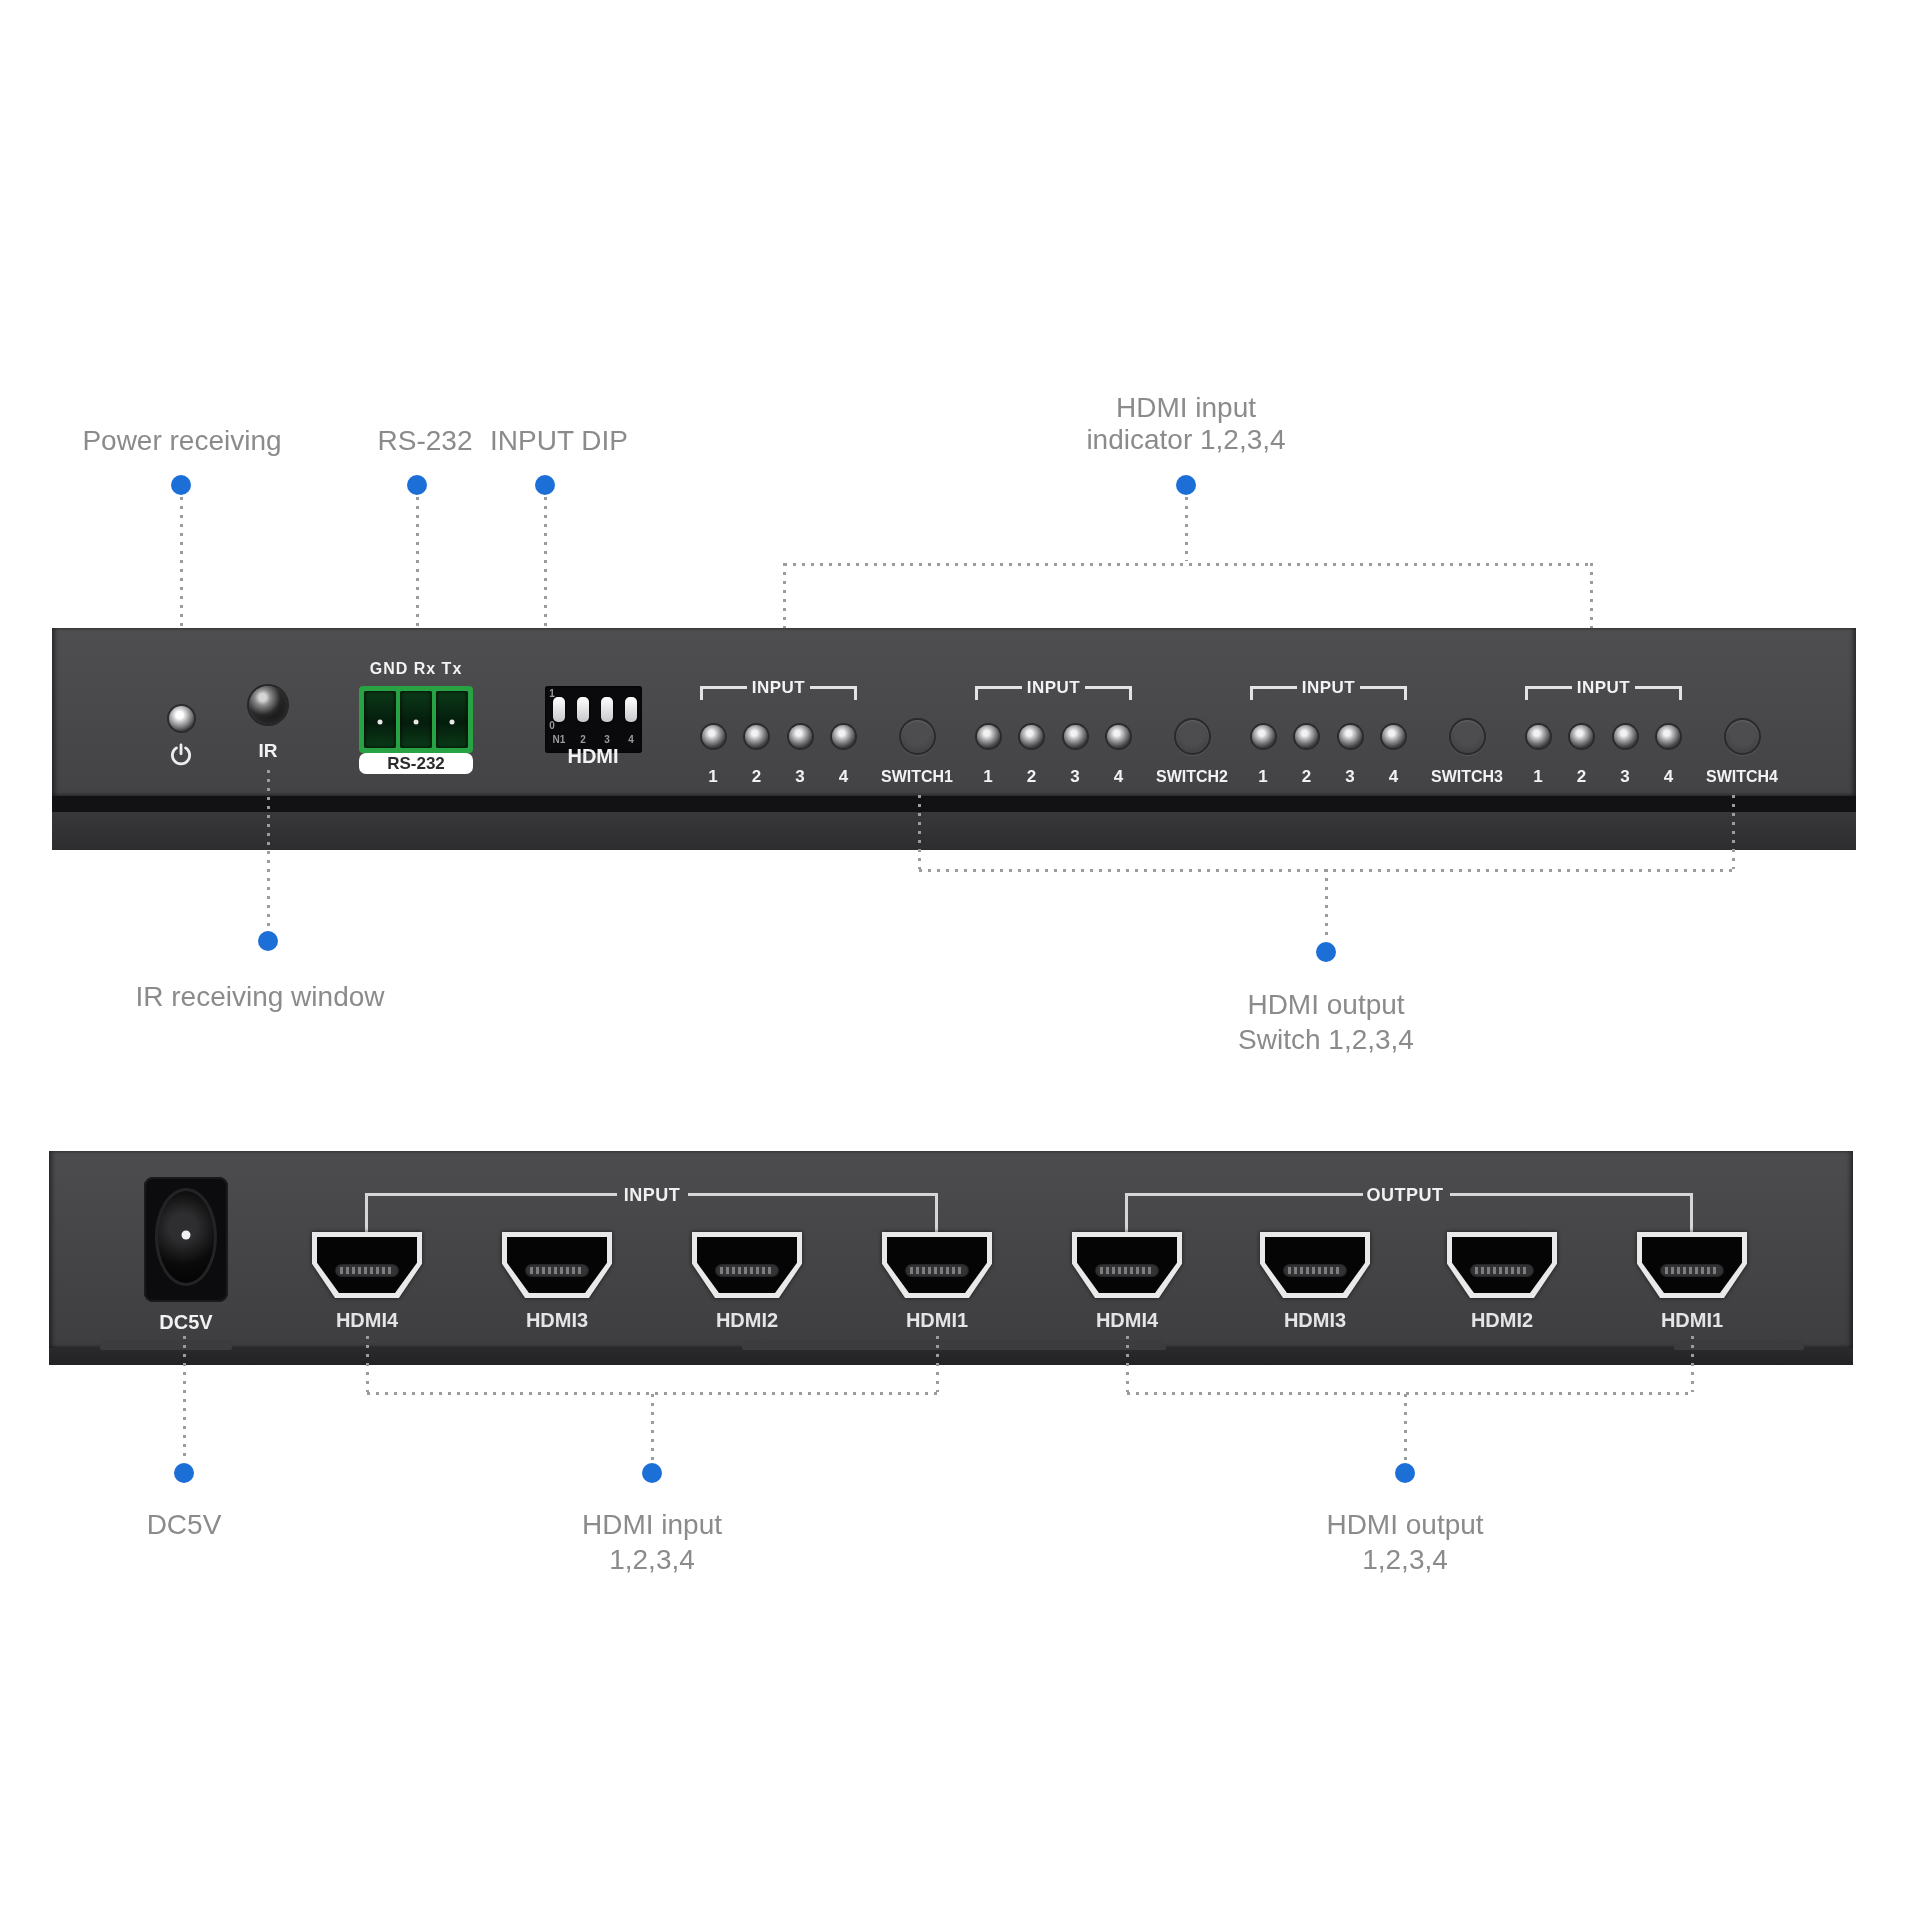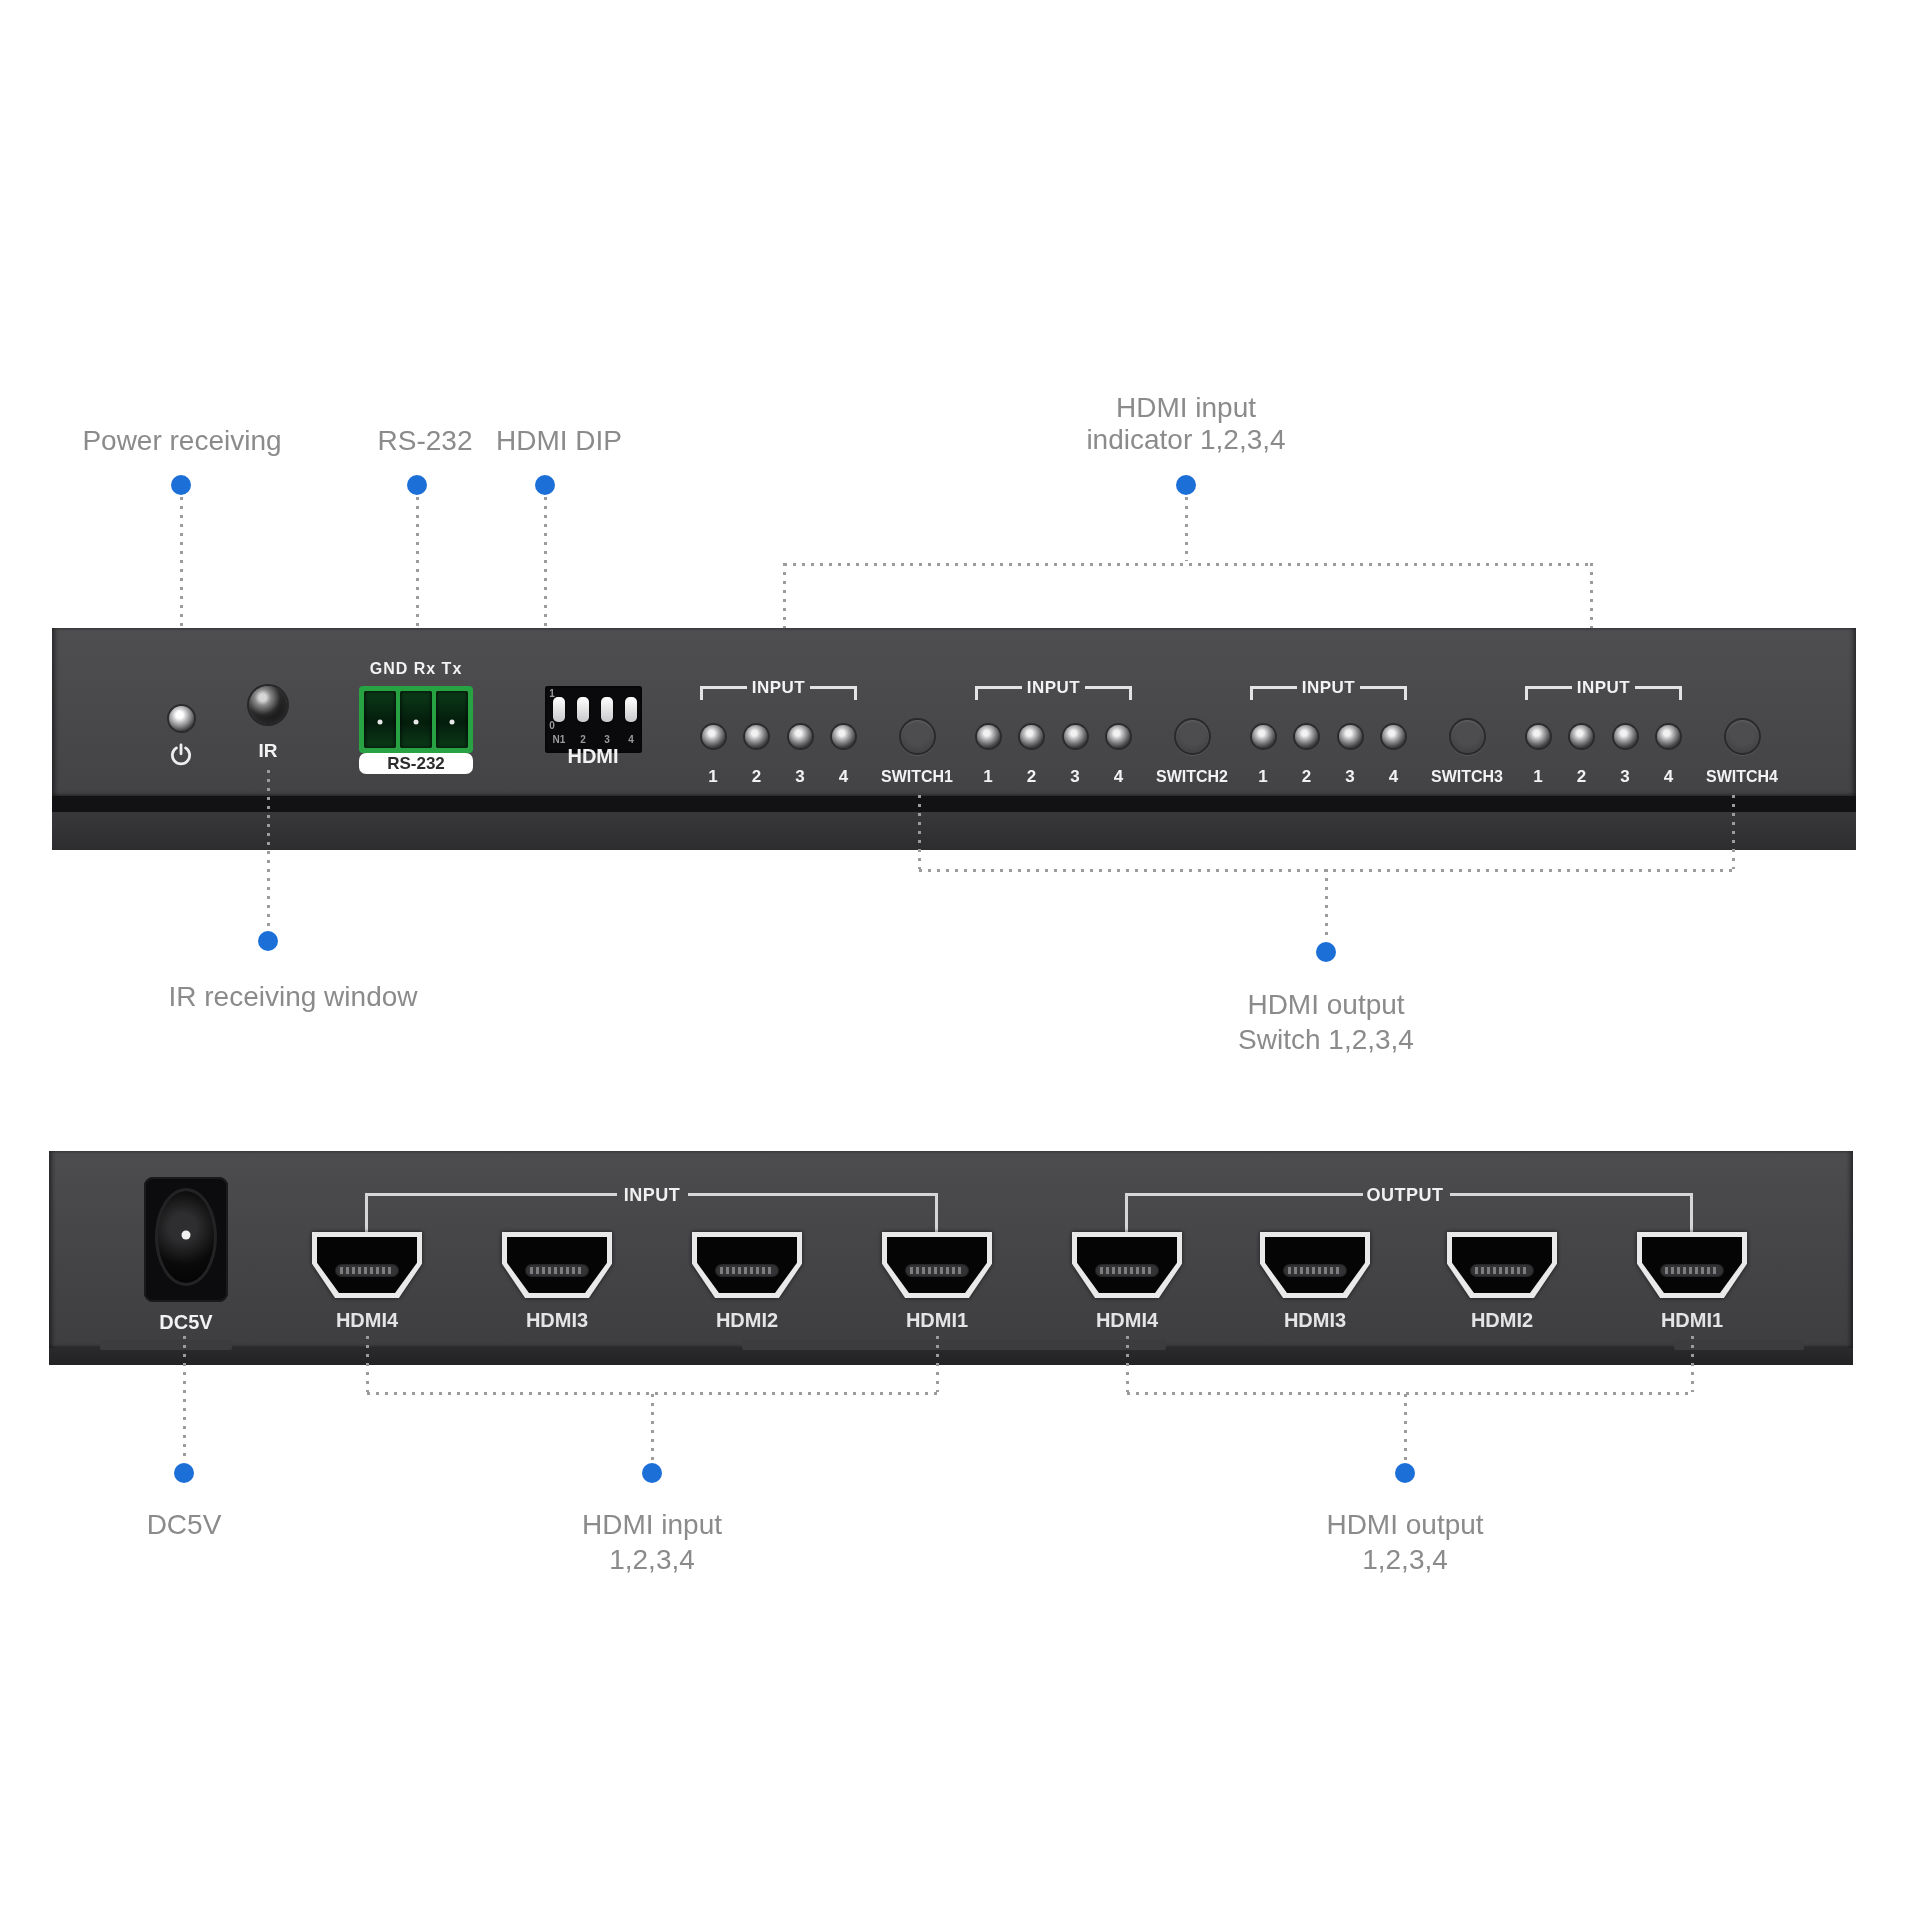--- a/index.html
+++ b/index.html
@@ -93,21 +93,21 @@
   .rbr-label{position:absolute;transform:translate(-50%,-50%);color:#f0f0f0;font-weight:bold;
         font-size:18px;letter-spacing:.5px;}
 </style>
 </head>
 <body>
 
 <div id="canvas">
 
   <div class="ctext" style="left:182px;top:424px;">Power receiving</div>
   <div class="ctext" style="left:425px;top:424px;">RS-232</div>
-  <div class="ctext" style="left:559px;top:424px;">HDMI DIP</div>
+  <div class="ctext" style="left:559px;top:424px;">INPUT DIP</div>
   <div class="ctext" style="left:1186px;top:391px;">HDMI input</div>
   <div class="ctext" style="left:1186px;top:423px;">indicator 1,2,3,4</div>
 
   <div class="bdot" style="left:181px;top:485px;"></div>
   <div class="bdot" style="left:417px;top:485px;"></div>
   <div class="bdot" style="left:545px;top:485px;"></div>
   <div class="bdot" style="left:1186px;top:485px;"></div>
 
   <div class="dotv" style="left:180px;top:497px;height:189px;"></div>
   <div class="dotv" style="left:416px;top:497px;height:167px;"></div>
@@ -220,21 +220,21 @@
         <span class="plabel" style="left: 1573px; top: 139px; font-size: 17px;">3</span>
         <div class="led" style="left: 1605px; top: 97px;"></div>
         <span class="plabel" style="left: 1616.5px; top: 139px; font-size: 17px;">4</span>
         <div class="pushbtn" style="left: 1671.5px; top: 90px;"></div>
         <span class="plabel" style="left: 1690px; top: 140px; font-size: 16px;">SWITCH4</span>
       </div>
   </div>
 
   <div class="dotv" style="left:267px;top:770px;height:160px;"></div>
   <div class="bdot" style="left:268px;top:941px;"></div>
-  <div class="ctext" style="left:293px;top:980px;">IR receiving window</div>
+  <div class="ctext" style="left:260px;top:980px;">IR receiving window</div>
 
   <div class="dotv" style="left:918px;top:795px;height:74px;"></div>
   <div class="dotv" style="left:1732px;top:795px;height:74px;"></div>
   <div class="doth" style="left:919px;top:869px;width:814px;"></div>
   <div class="dotv" style="left:1325px;top:869px;height:72px;"></div>
   <div class="bdot" style="left:1326px;top:952px;"></div>
   <div class="ctext" style="left:1326px;top:988px;">HDMI output</div>
   <div class="ctext" style="left:1326px;top:1023px;">Switch 1,2,3,4</div>
 
   <div class="panel rear-panel">

